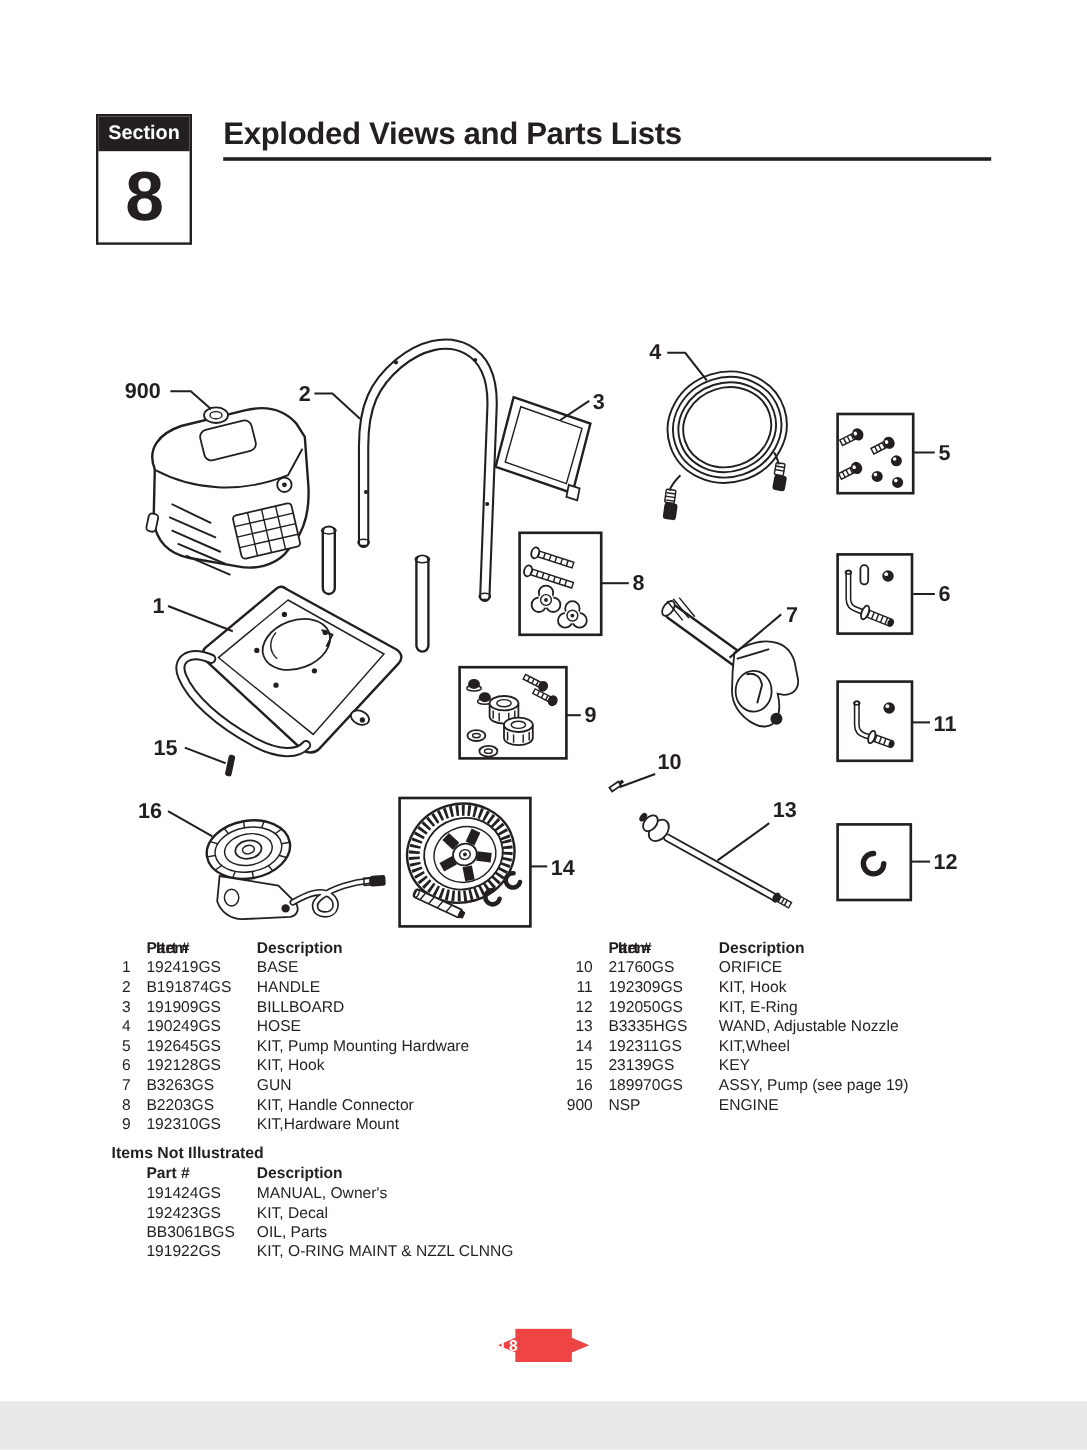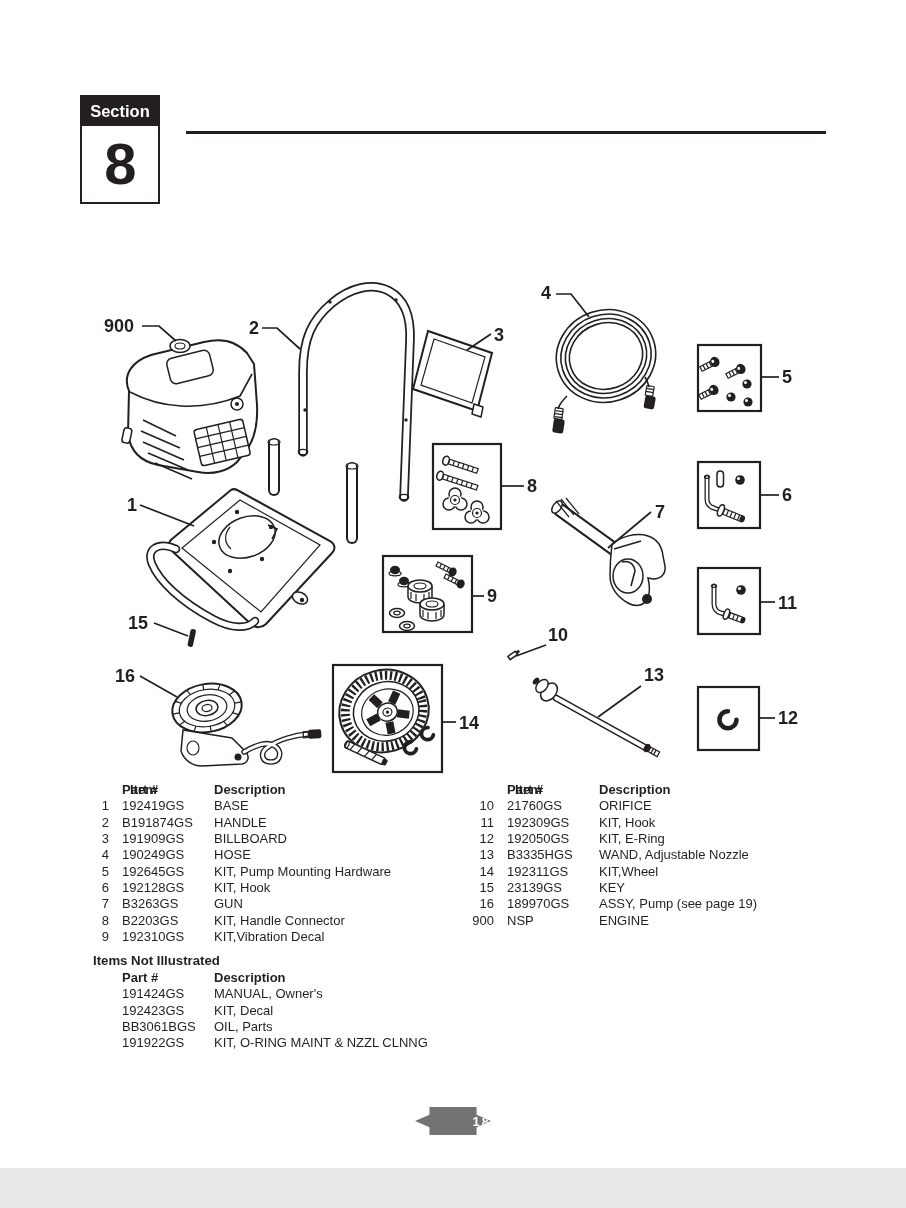--- a/index.html
+++ b/index.html
@@ -30,34 +30,35 @@
   
   .tbl{position:absolute;font-size:13px;line-height:16.35px;}
   .trow{display:contents;}
   .grid3{display:grid;grid-template-columns:40px 92px 1fr;}
   .grid2{display:grid;grid-template-columns:92px 1fr;}
   .ci{text-align:right;padding-right:13px;}
   .hi{text-align:left;padding-left:3px;font-weight:bold;margin-left:45px;}
   .th{font-weight:bold;}
   .ni-title{position:absolute;left:93px;top:953px;font-size:13.2px;font-weight:bold;}
   
-  .page-badge{position:absolute;left:415px;top:1107px;width:76px;height:28px;background:#737373;
+  .page-badge{position:absolute;left:415px;top:1107px;width:76px;height:28px;background:#ef4444;
     clip-path:polygon(0 50%,19% 28%,19% 0,81% 0,81% 28%,100% 50%,81% 72%,81% 100%,19% 100%,19% 72%);
-    color:#fff;display:flex;align-items:center;justify-content:flex-end;
+    color:#fff;display:flex;align-items:center;justify-content:flex-start;
     font-weight:bold;font-size:13px;letter-spacing:2px;}
 </style>
 </head>
 <body>
 
 <div class="page">
 
   <div class="section-box">
     <div class="section-band">Section</div>
     <div class="section-num">8</div>
   </div>
+  <div class="doc-title">Exploded Views and Parts Lists</div>
   <div class="title-rule"></div>
 
   <svg class="diagram" width="906" height="535" viewBox="0 250 906 535">
 
     <g>
       <path class="o2" d="M129,391 C122,374 133,361 151,355 L204,342 C224,337 238,343 247,353 L254,364 L257,405 C258,424 254,440 246,451 L237,462 C228,471 213,475 198,472 L158,465 C139,461 130,449 128,434 Z"></path>
       <path class="ln" d="M130,392 C160,408 200,412 240,396 L252,374"></path>
       <rect class="o15" x="168" y="354" width="44" height="26" rx="6" transform="rotate(-14 190 367)"></rect>
       <ellipse class="o15" cx="180" cy="346" rx="10" ry="6.5"></ellipse>
       <ellipse class="o12" cx="180" cy="346" rx="5" ry="3"></ellipse>
@@ -420,21 +421,21 @@
       <div class="th">Description</div>
     </div>
     <div class="trow"><div class="ci">1</div><div>192419GS</div><div>BASE</div></div>
     <div class="trow"><div class="ci">2</div><div>B191874GS</div><div>HANDLE</div></div>
     <div class="trow"><div class="ci">3</div><div>191909GS</div><div>BILLBOARD</div></div>
     <div class="trow"><div class="ci">4</div><div>190249GS</div><div>HOSE</div></div>
     <div class="trow"><div class="ci">5</div><div>192645GS</div><div>KIT, Pump Mounting Hardware</div></div>
     <div class="trow"><div class="ci">6</div><div>192128GS</div><div>KIT, Hook</div></div>
     <div class="trow"><div class="ci">7</div><div>B3263GS</div><div>GUN</div></div>
     <div class="trow"><div class="ci">8</div><div>B2203GS</div><div>KIT, Handle Connector</div></div>
-    <div class="trow"><div class="ci">9</div><div>192310GS</div><div>KIT,Vibration Decal</div></div>
+    <div class="trow"><div class="ci">9</div><div>192310GS</div><div>KIT,Hardware Mount</div></div>
   </div>
 
   <div class="tbl grid3" style="left:467px;top:782px;width:400px;">
     <div class="trow">
       <div class="hi">Item</div>
       <div class="th">Part #</div>
       <div class="th">Description</div>
     </div>
     <div class="trow"><div class="ci">10</div><div>21760GS</div><div>ORIFICE</div></div>
     <div class="trow"><div class="ci">11</div><div>192309GS</div><div>KIT, Hook</div></div>

